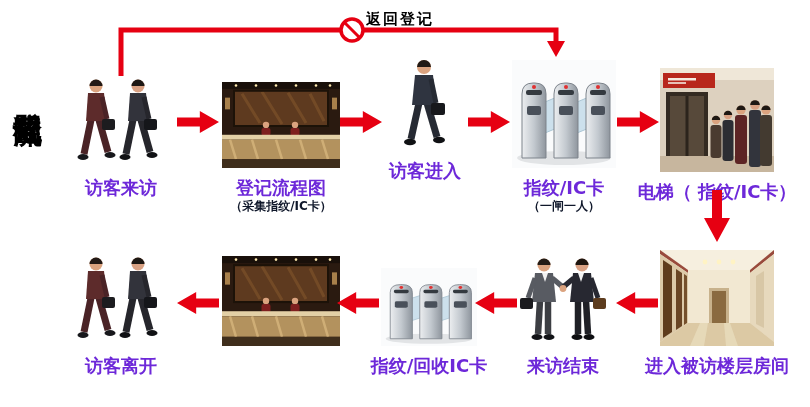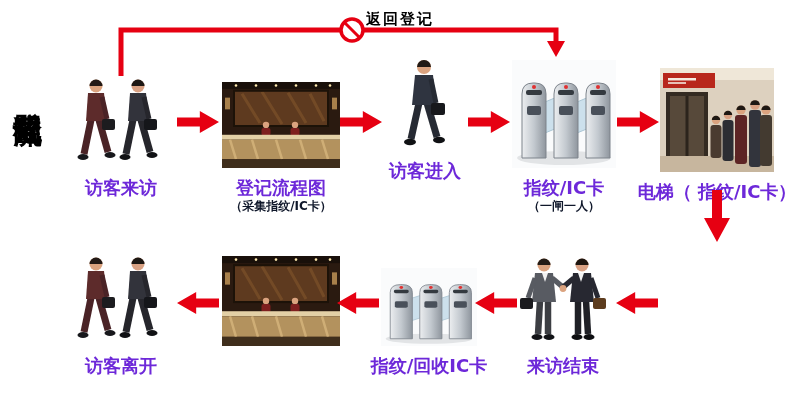--- a/index.html
+++ b/index.html
@@ -300,20 +300,28 @@
 
   <figure class="node" style="left:508px;top:254px;width:110px">
     <svg class="img" width="96" height="92" viewBox="0 0 96 92">
         <use href="#sym-handshake"></use>
       </svg>
     <figcaption class="cap">
         <span class="lab">来访结束</span>
       </figcaption>
   </figure>
 
+  <figure class="node" style="left:656px;top:250px;width:122px">
+    <svg class="img" width="114" height="96" viewBox="0 0 114 96">
+        <use href="#sym-hallway"></use>
+      </svg>
+    <figcaption class="cap">
+        <span class="lab">进入被访楼层房间</span>
+      </figcaption>
+  </figure>
 
   <svg class="arrow" style="left:177px;top:109px" width="42" height="26" viewBox="0 0 46 26">
       <use href="#sym-ar"></use>
     </svg>
   <svg class="arrow" style="left:340px;top:109px" width="42" height="26" viewBox="0 0 46 26">
       <use href="#sym-ar"></use>
     </svg>
   <svg class="arrow" style="left:468px;top:109px" width="42" height="26" viewBox="0 0 46 26">
       <use href="#sym-ar"></use>
     </svg>

